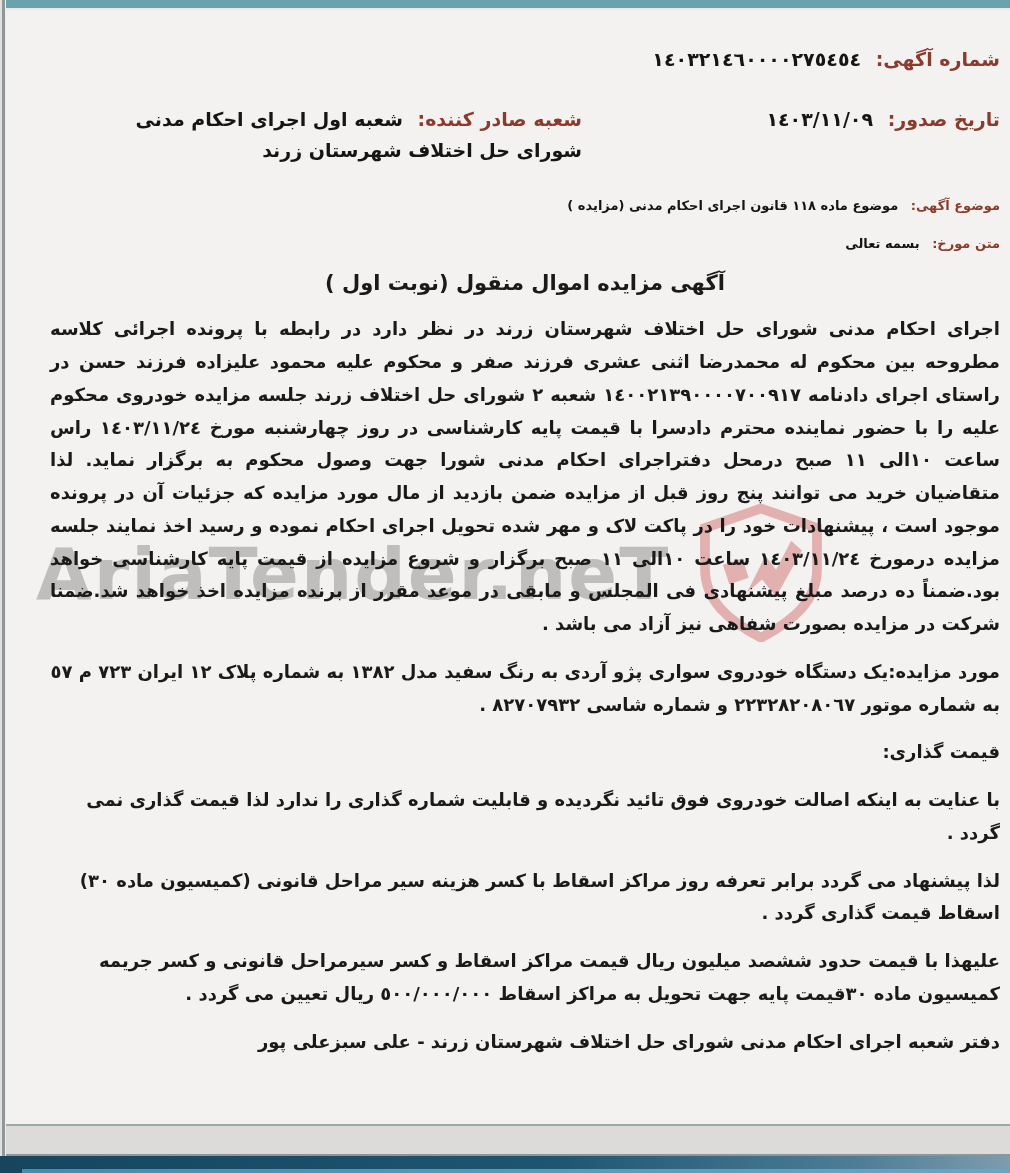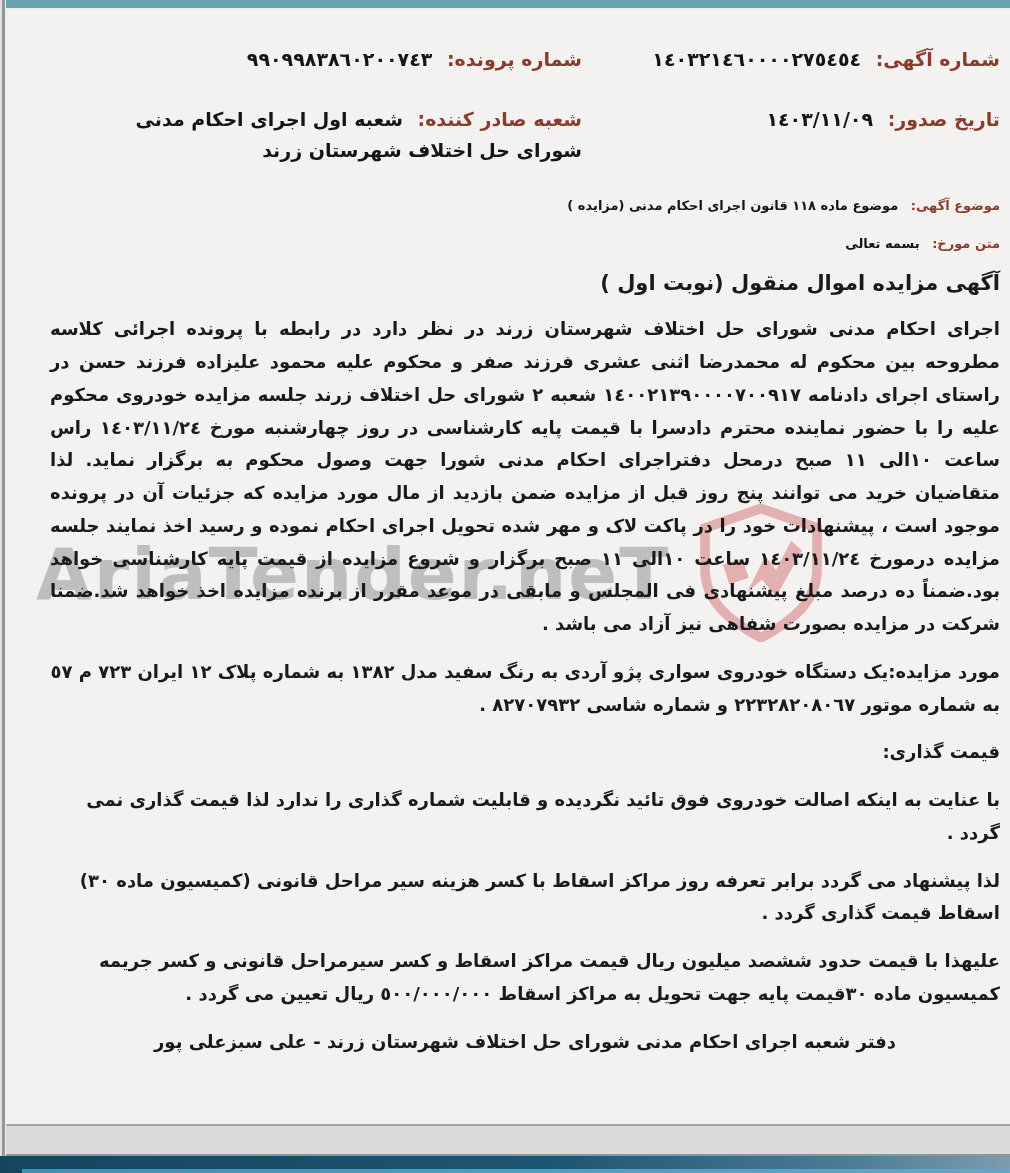--- a/index.html
+++ b/index.html
@@ -44,24 +44,24 @@
     background:linear-gradient(to right,#3f8fae,#63a9c4);
   }
 
   .hdr-row{display:flex;margin-bottom:30px;font-size:19px;font-weight:bold;line-height:1.6;}
   .hdr-cell-right{flex:0 0 44%;text-align:right;}
   .hdr-cell-left{flex:1 1 auto;padding-left:36px;}
   .lbl{color:#8a3b2b;font-weight:bold;margin-left:8px;}
   .val{color:#151515;font-weight:bold;}
 
   .row-line{font-size:13px;font-weight:bold;margin-bottom:16px;line-height:1.7;}
-  .doc-title{font-size:21px;font-weight:bold;margin:8px 0 18px 0;}
+  .doc-title{font-size:21px;font-weight:bold;margin:8px 0 18px 0;text-align:center;}
   .para{font-size:18px;font-weight:bold;line-height:1.82;margin:0 0 15px 0;position:relative;z-index:2;}
   .para.justify{text-align:justify;}
-  .sig{font-size:18px;font-weight:bold;margin-top:6px;text-align:center;}
+  .sig{font-size:18px;font-weight:bold;margin-top:6px;}
 
   .watermark{
     position:absolute;top:492px;left:30px;z-index:1;
     display:flex;align-items:center;gap:22px;
     pointer-events:none;
   }
   .wm-text{
     font-family:"DejaVu Sans",sans-serif;
     font-size:72px;font-weight:bold;letter-spacing:2px;
     color:rgba(112,112,112,0.40);
@@ -73,24 +73,20 @@
 
 <div class="left-border"></div>
 <div class="top-bar"></div>
 
 <div class="page">
 
   <div class="hdr-row">
     <div class="hdr-cell-right">
       <span class="lbl">شماره آگهی:</span>
       <span class="val">١٤٠٣٢١٤٦٠٠٠٠٢٧٥٤٥٤</span>
-    </div>
-    <div class="hdr-cell-left">
-      <span class="lbl">شماره پرونده:</span>
-      <span class="val">٩٩٠٩٩٨٣٨٦٠٢٠٠٧٤٣</span>
     </div>
   </div>
 
   <div class="hdr-row">
     <div class="hdr-cell-right">
       <span class="lbl">تاریخ صدور:</span>
       <span class="val">١٤٠٣/١١/٠٩</span>
     </div>
     <div class="hdr-cell-left">
       <span class="lbl">شعبه صادر کننده:</span>

